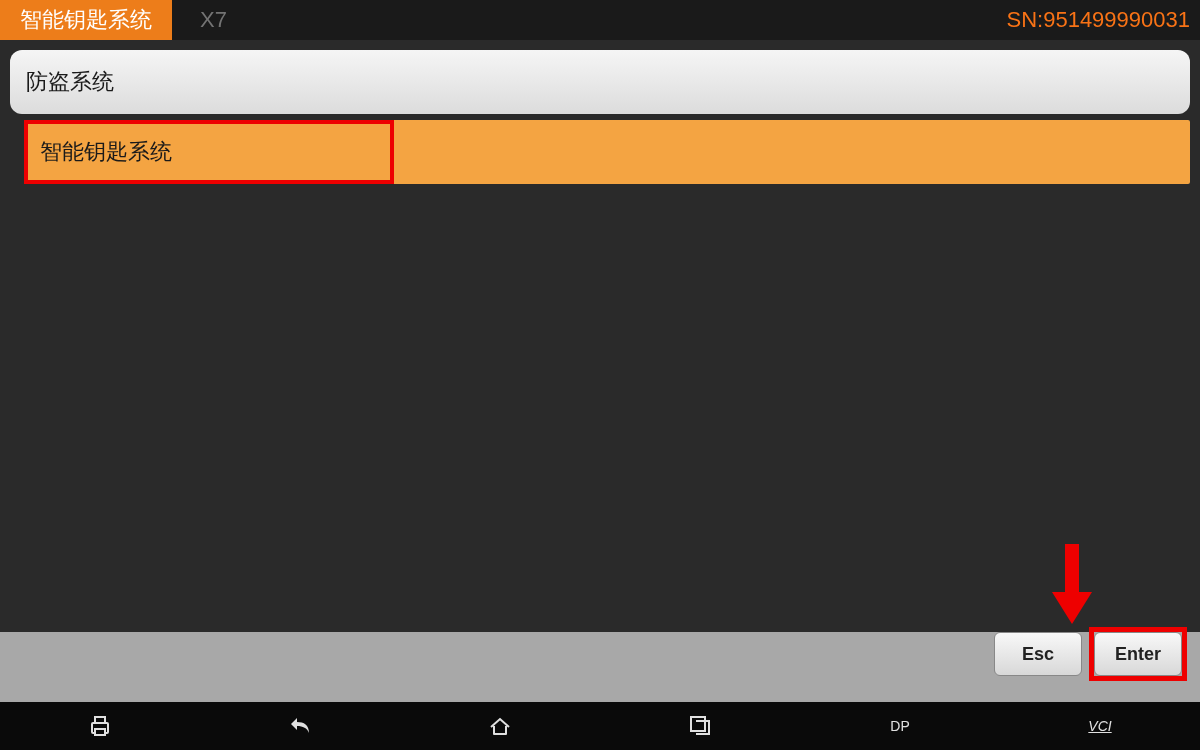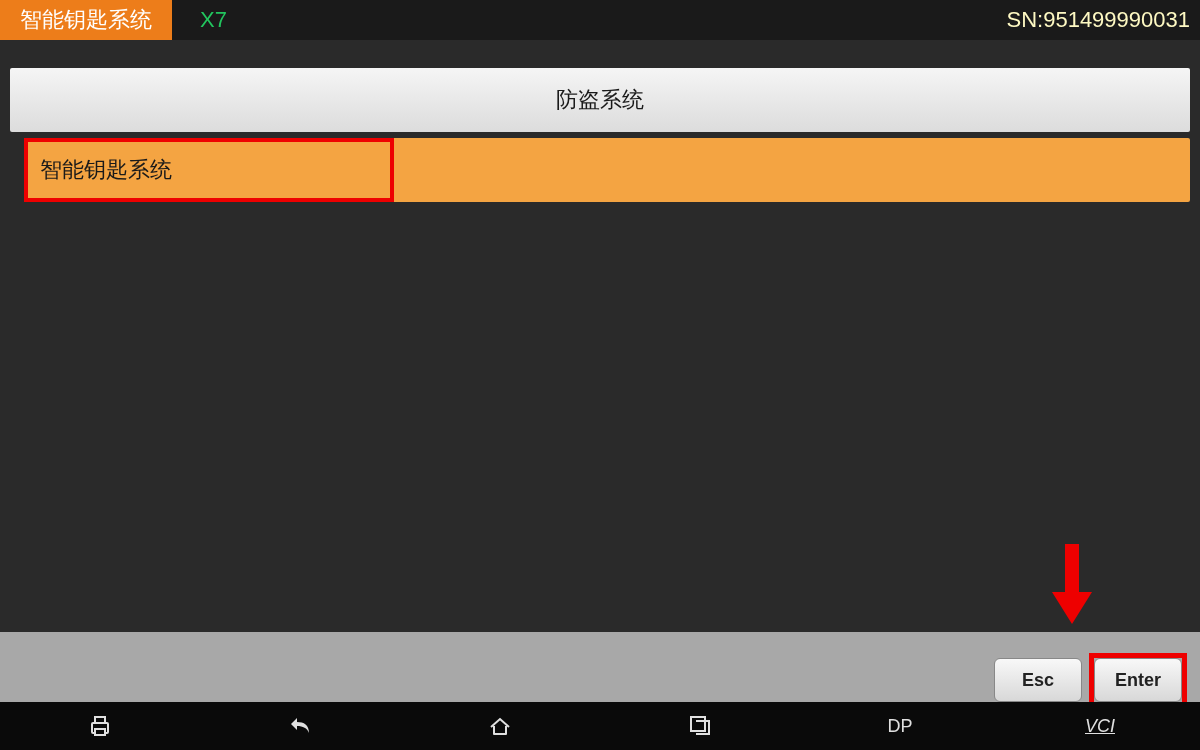--- a/index.html
+++ b/index.html
@@ -35,50 +35,49 @@
       background: #ed7d1a;
       color: #fff;
       font-size: 22px;
       padding: 0 20px;
       height: 100%;
       display: flex;
       align-items: center;
     }
     
     .header-model {
-      color: #22c55e;
+      color: #737373;
       font-size: 22px;
       margin-left: 28px;
     }
     
     .header-sn {
-      color: #fef9c3;
+      color: #f97316;
       font-size: 22px;
       margin-right: 10px;
     }
     
     .content {
       padding: 0;
     }
     
     .list-item {
       height: 64px;
       margin: 0 10px;
       display: flex;
       align-items: center;
       padding: 0 16px;
       font-size: 22px;
       color: #1a1a1a;
     }
     
     .list-item-1 {
       background: linear-gradient(to bottom, #f5f5f5, #dcdcdc);
-      margin-top: 28px;
-      border-radius: 2px;
-      justify-content: center;
+      margin-top: 10px;
+      border-radius: 12px;
     }
     
     .list-item-2 {
       background: #f4a442;
       margin-top: 6px;
       position: relative;
       border-radius: 2px;
       margin-left: 24px;
     }
     
@@ -93,21 +92,21 @@
     }
     
     .footer-buttons {
       position: absolute;
       bottom: 48px;
       left: 0;
       right: 0;
       height: 70px;
       background: #a8a8a8;
       display: flex;
-      align-items: flex-end;
+      align-items: flex-start;
       justify-content: flex-end;
       padding-right: 18px;
       gap: 12px;
     }
     
     .btn {
       height: 44px;
       min-width: 88px;
       background: linear-gradient(to bottom, #f8f8f8, #d8d8d8);
       border: 1px solid #888;
@@ -152,21 +151,21 @@
     .nav-item {
       display: flex;
       align-items: center;
       justify-content: center;
       width: 60px;
       height: 100%;
       cursor: pointer;
     }
     
     .nav-text {
-      font-size: 18px;
+      font-size: 14px;
       color: #e0e0e0;
     }
     
     .nav-text-italic {
       font-style: italic;
       text-decoration: underline;
     }
     
     .red-arrow {
       position: absolute;

